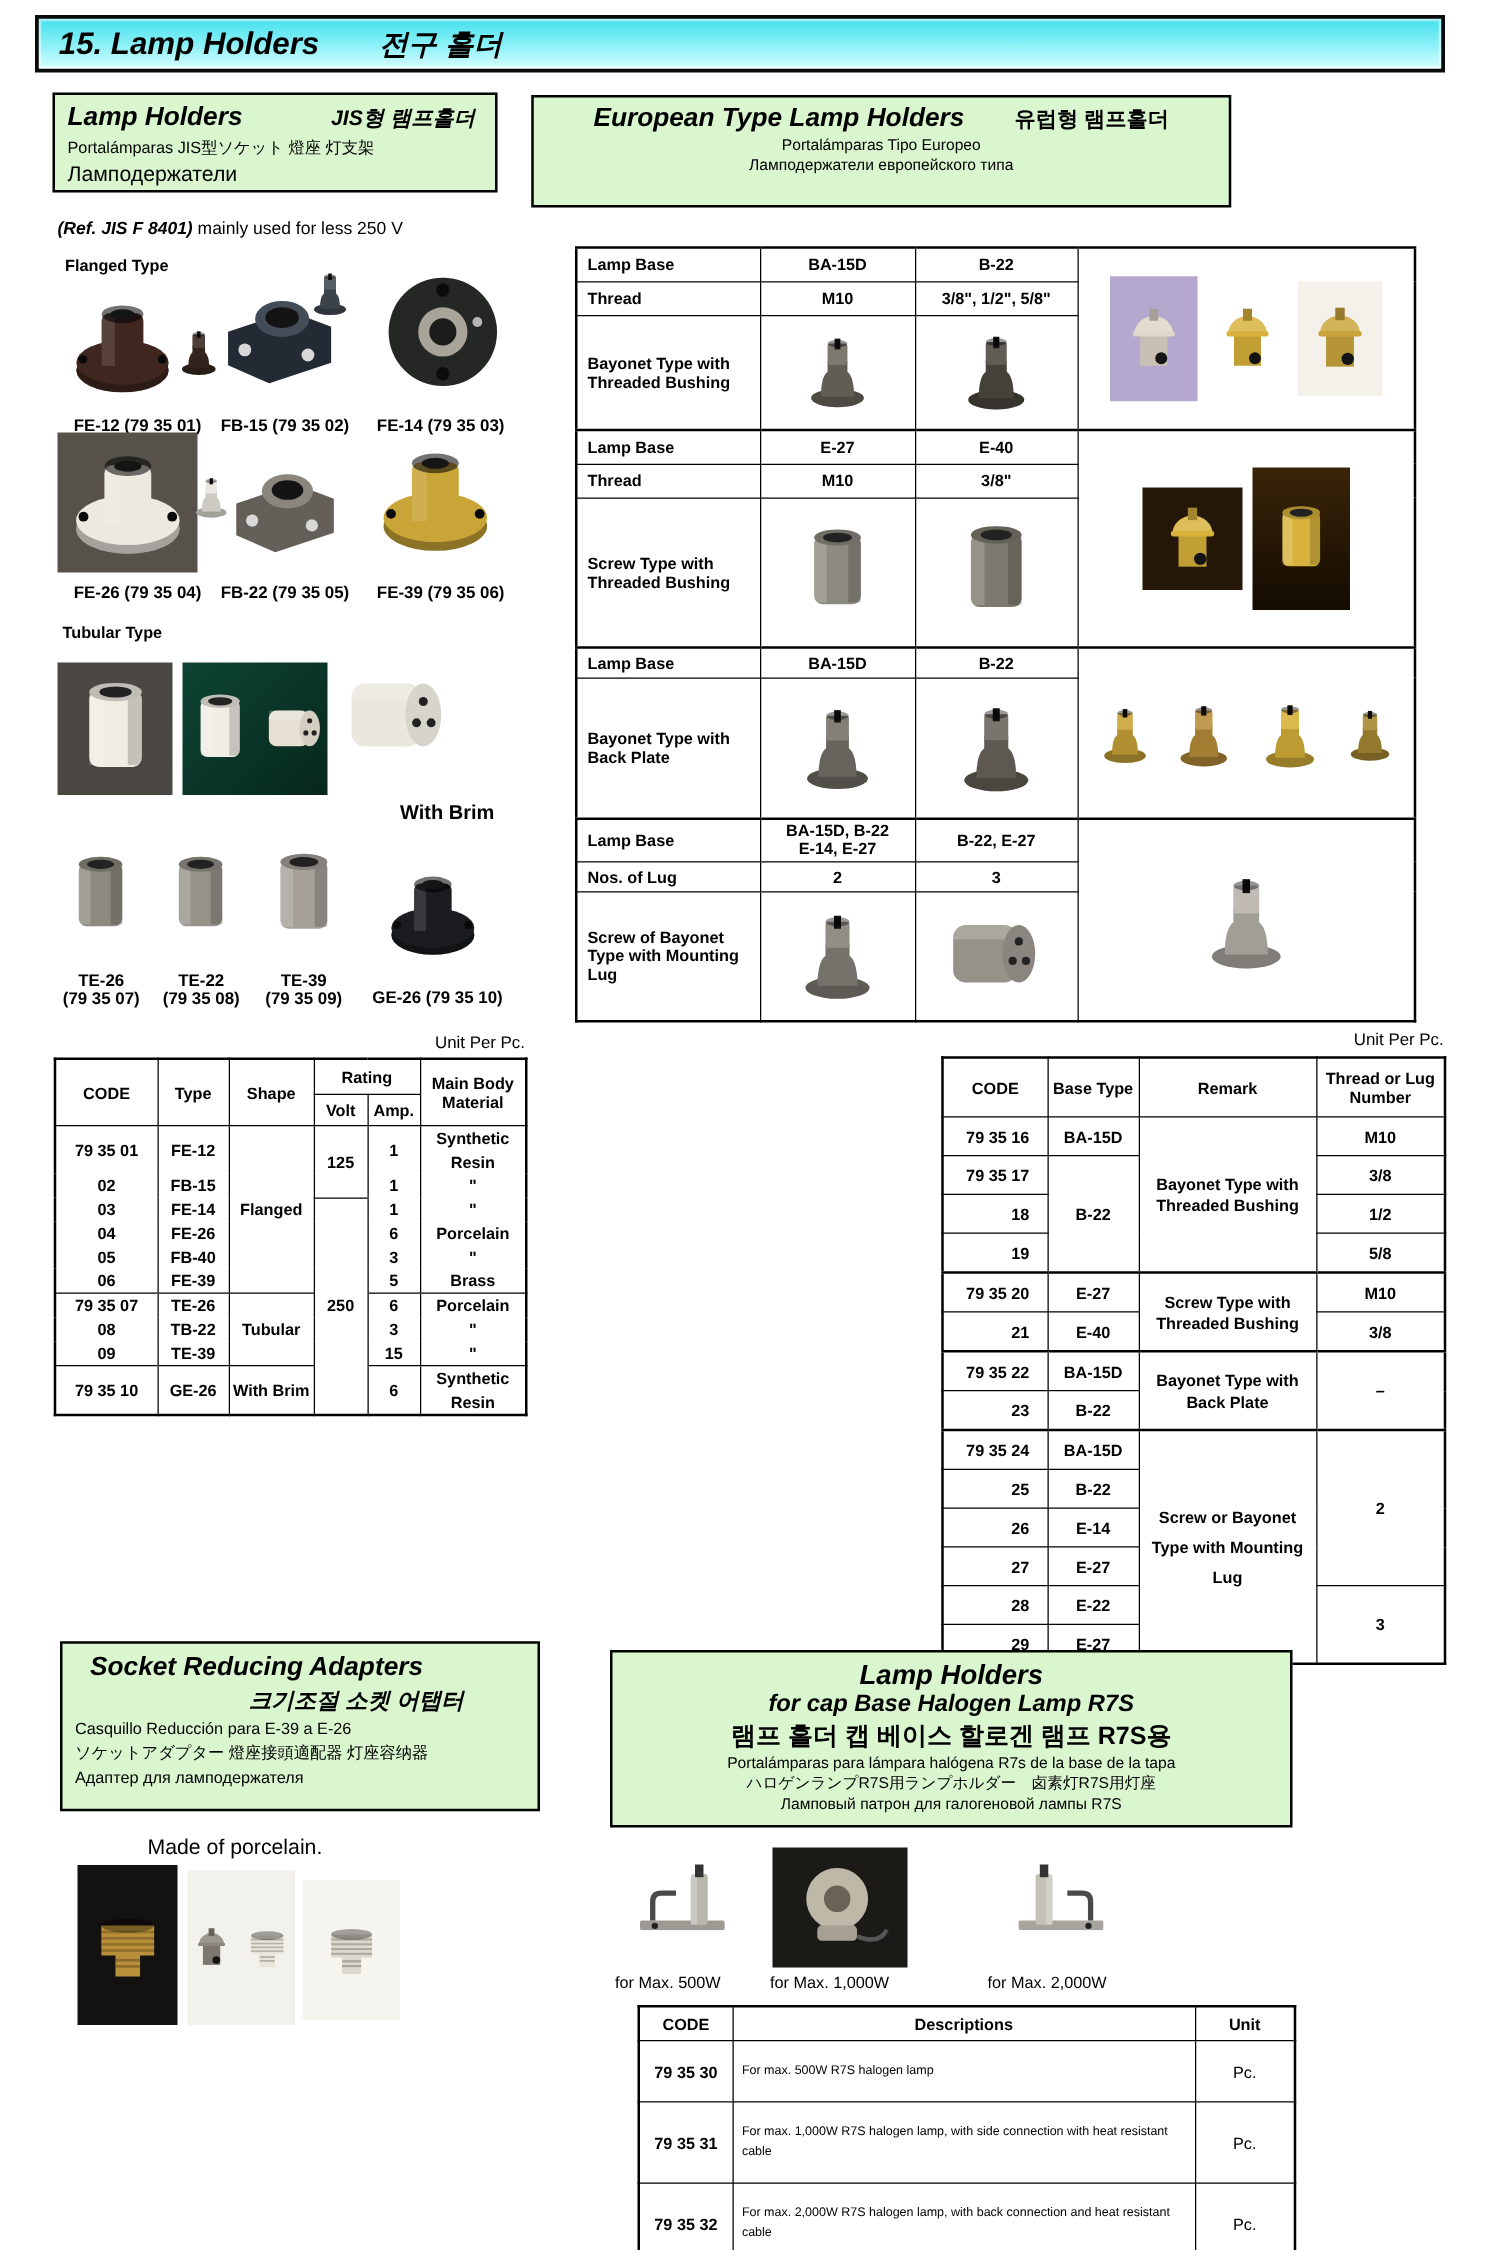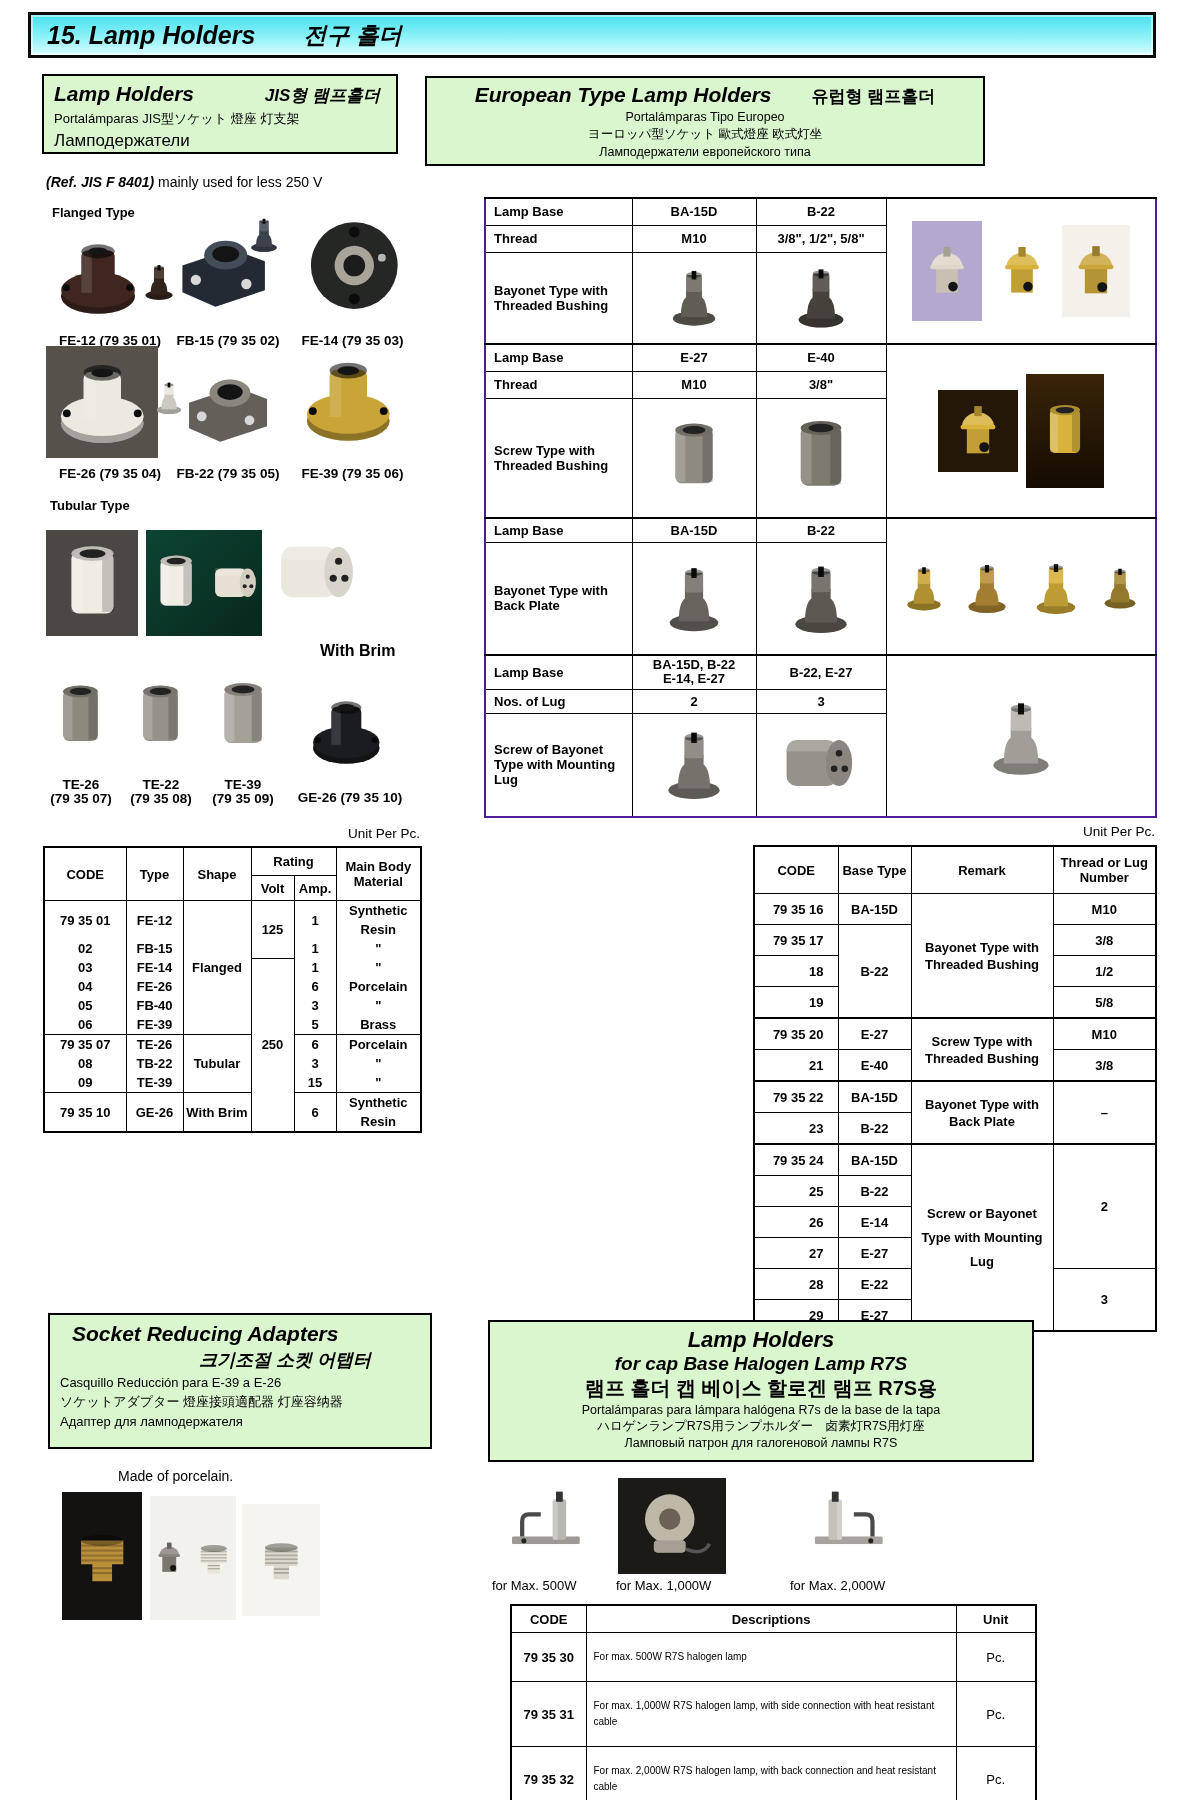--- a/index.html
+++ b/index.html
@@ -37,38 +37,38 @@
   .halbox .t3{font-size:20px;font-weight:bold}
   .halbox .sub{font-size:12.5px;margin-top:1px}
   
   .refline{left:46px;top:174px;width:370px;font-size:14px}
   .refline .r{font-weight:bold;font-style:italic}
   .refline .n{}
   .h2{font-size:13px;font-weight:bold}
   .plabel{font-size:13.5px;font-weight:bold;text-align:center}
   .unitnote{font-size:13.5px;text-align:right}
   .caption{font-size:13px;}
-  .madenote{font-size:14px}
+  .madenote{font-size:17px}
   
   .ph{position:absolute;display:flex;align-items:center;justify-content:center;gap:4px}
   .ph svg{width:88%;height:92%}
   .mini{position:absolute}
   .mini svg{width:100%;height:100%}
   
   table{border-collapse:collapse;table-layout:fixed;font-size:13px;color:#000}
   td,th{overflow:hidden}
   .jis{left:43px;top:846px;width:377px;border:2px solid #000;font-weight:bold}
   .jis th,.jis td{border-left:1.5px solid #000;text-align:center;padding:0 2px}
   .jis thead th{border-bottom:1.5px solid #000;font-weight:bold}
   .jis thead .sub th{height:24px}
   .jis thead .top th{height:27px}
   .jis tbody td{height:19px;line-height:19px}
   .jis tr.gs td{border-top:1.5px solid #000}
   .jis td.v125{border-bottom:1.5px solid #000}
-  .spec{left:484px;top:197px;width:671px;border:2px solid #4c1d95}
+  .spec{left:460px;top:197px;width:671px;border:2px solid #000000}
   .spec td{border:1.5px solid #000;text-align:center;font-weight:bold}
   .spec td.lb{text-align:left;padding-left:8px;font-weight:bold}
   .spec tr.sect td{border-top:2px solid #000}
   .spec .pcl{display:flex;align-items:center;justify-content:center;gap:8px;flex-wrap:wrap}
   .pimg{display:flex;align-items:center;justify-content:center}
   .codes{left:753px;top:845px;width:402px;border:2px solid #000}
   .codes th,.codes td{border:1.5px solid #000;text-align:center;font-weight:bold}
   .codes th{height:44px}
   .codes td{height:28px}
   .codes td.cd{text-align:right;padding-right:14px}
@@ -413,21 +413,20 @@
         </tr>
     </tbody>
   </table>
 
   <div class="abs greenbox eurobox">
     <div class="row1">
       <span class="t-en">European Type Lamp Holders</span>
       <span class="t-ko">유럽형 램프홀더</span>
     </div>
     <div class="sub">Portalámparas Tipo Europeo</div>
-    <div class="sub">ヨーロッパ型ソケット  歐式燈座  欧式灯坐</div>
     <div class="sub">Ламподержатели европейского типа</div>
   </div>
 
   <table class="abs spec">
     <colgroup>
         <col style="width:147px">
         <col style="width:124px">
         <col style="width:130px">
         <col style="width:270px">
       </colgroup>

